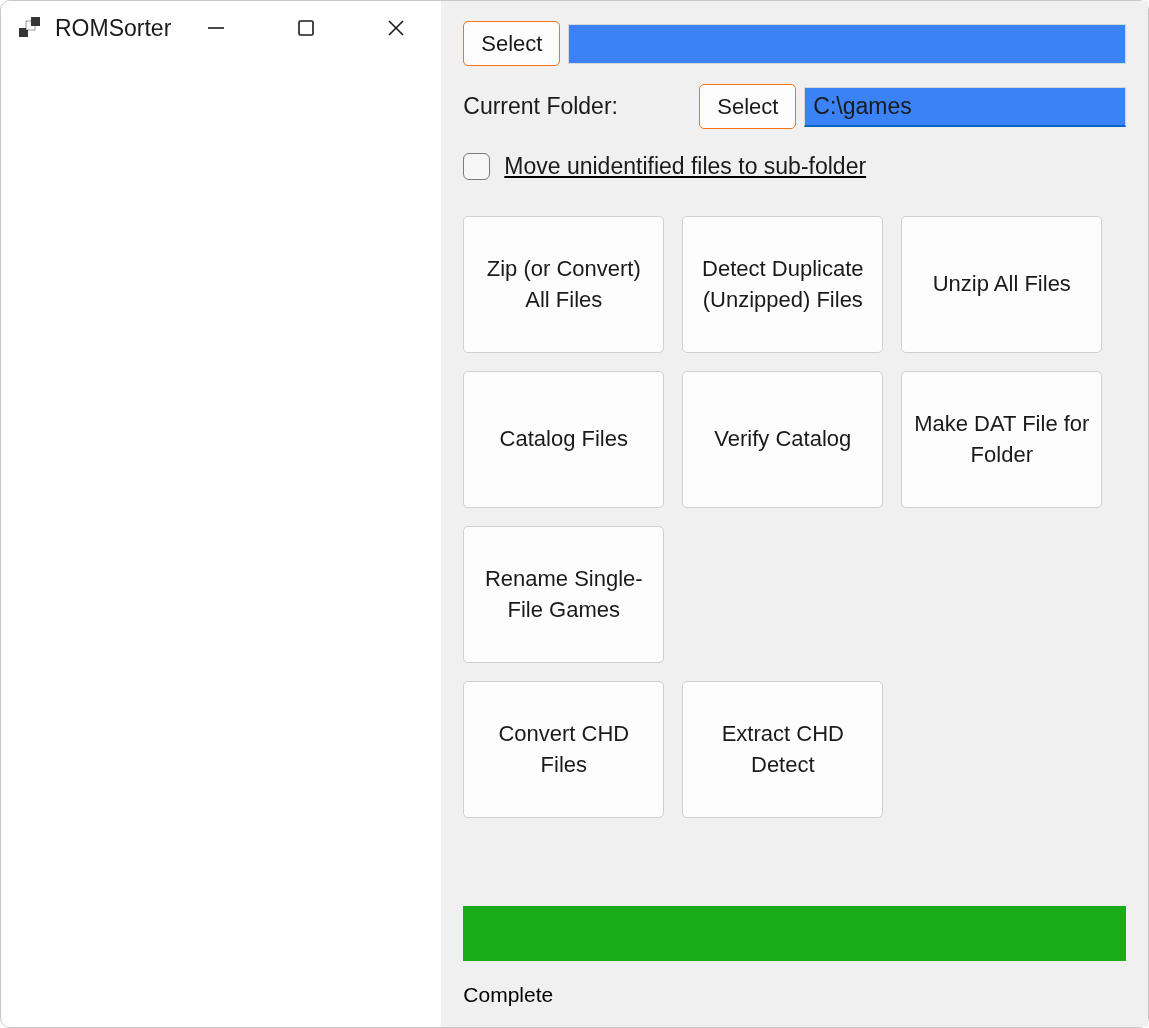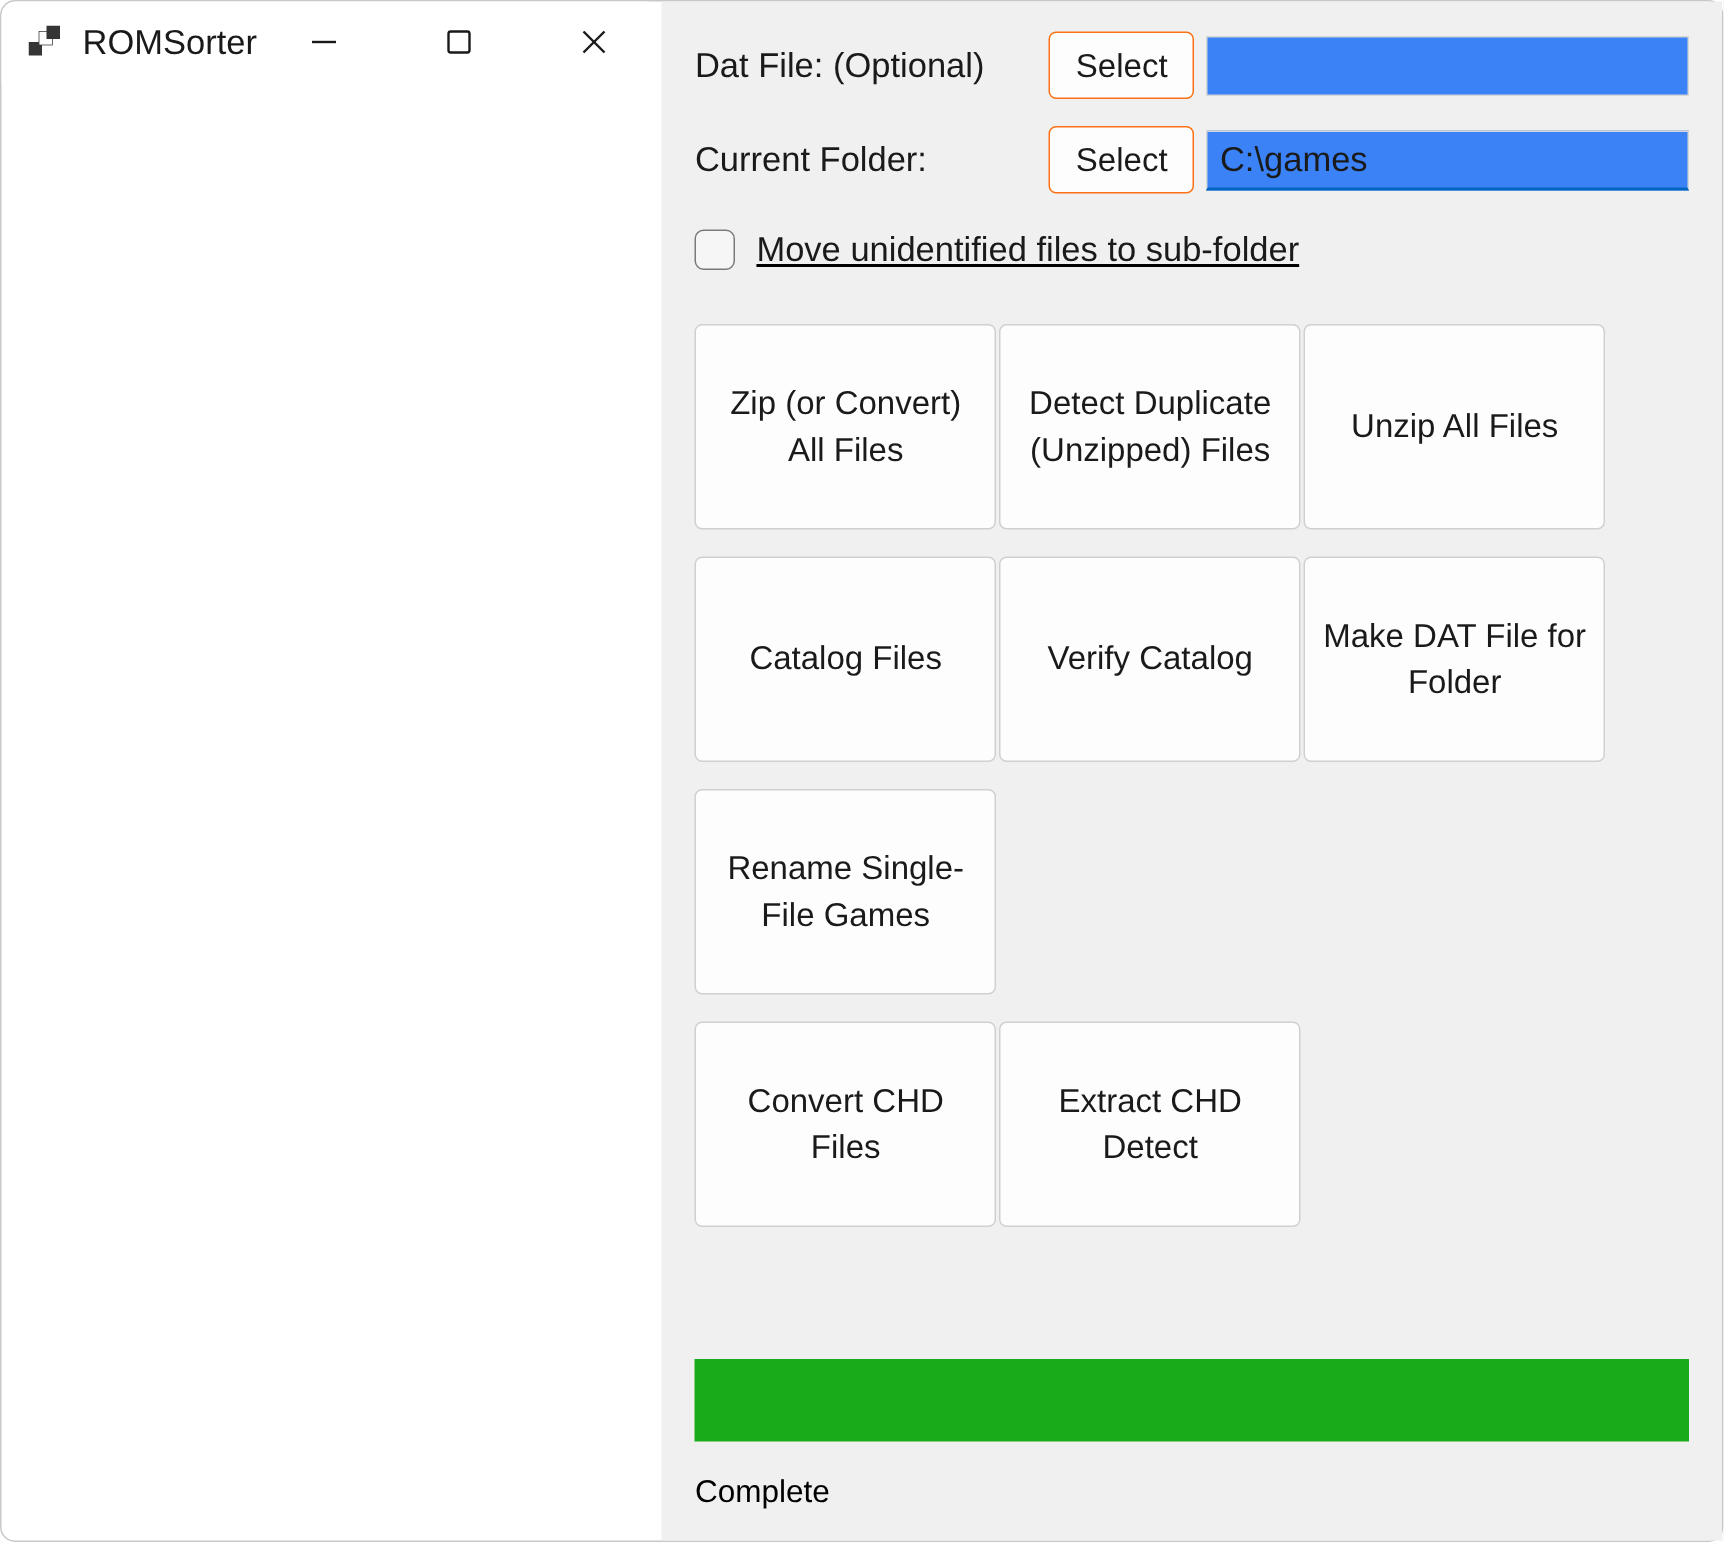--- a/index.html
+++ b/index.html
@@ -114,21 +114,21 @@
       font-size: 23px;
       color: #1a1a1a;
     }
     .button-grid {
       display: flex;
       flex-direction: column;
       gap: 18px;
     }
     .button-row {
       display: flex;
-      gap: 2px;
+      gap: 18px;
     }
     .big-btn {
       width: 201px;
       height: 137px;
       background: #fdfdfd;
       border: 1px solid #d0d0d0;
       border-radius: 5px;
       font-size: 22px;
       color: #1a1a1a;
       cursor: pointer;
@@ -181,21 +181,20 @@
             <line x1="3" y1="3" x2="17" y2="17"></line>
             <line x1="17" y1="3" x2="3" y2="17"></line>
           </svg>
       </div>
     </div>
   </div>
 
   <div class="client">
 
     <div class="form-row">
-      <span class="form-label">Dat File: (Optional)</span>
       <button class="select-btn">Select</button>
       <input class="path-input" type="text" value="" style="">
     </div>
 
     <div class="form-row">
       <span class="form-label">Current Folder:</span>
       <button class="select-btn">Select</button>
       <input class="path-input focused" type="text" value="C:\games" style="">
     </div>
 

